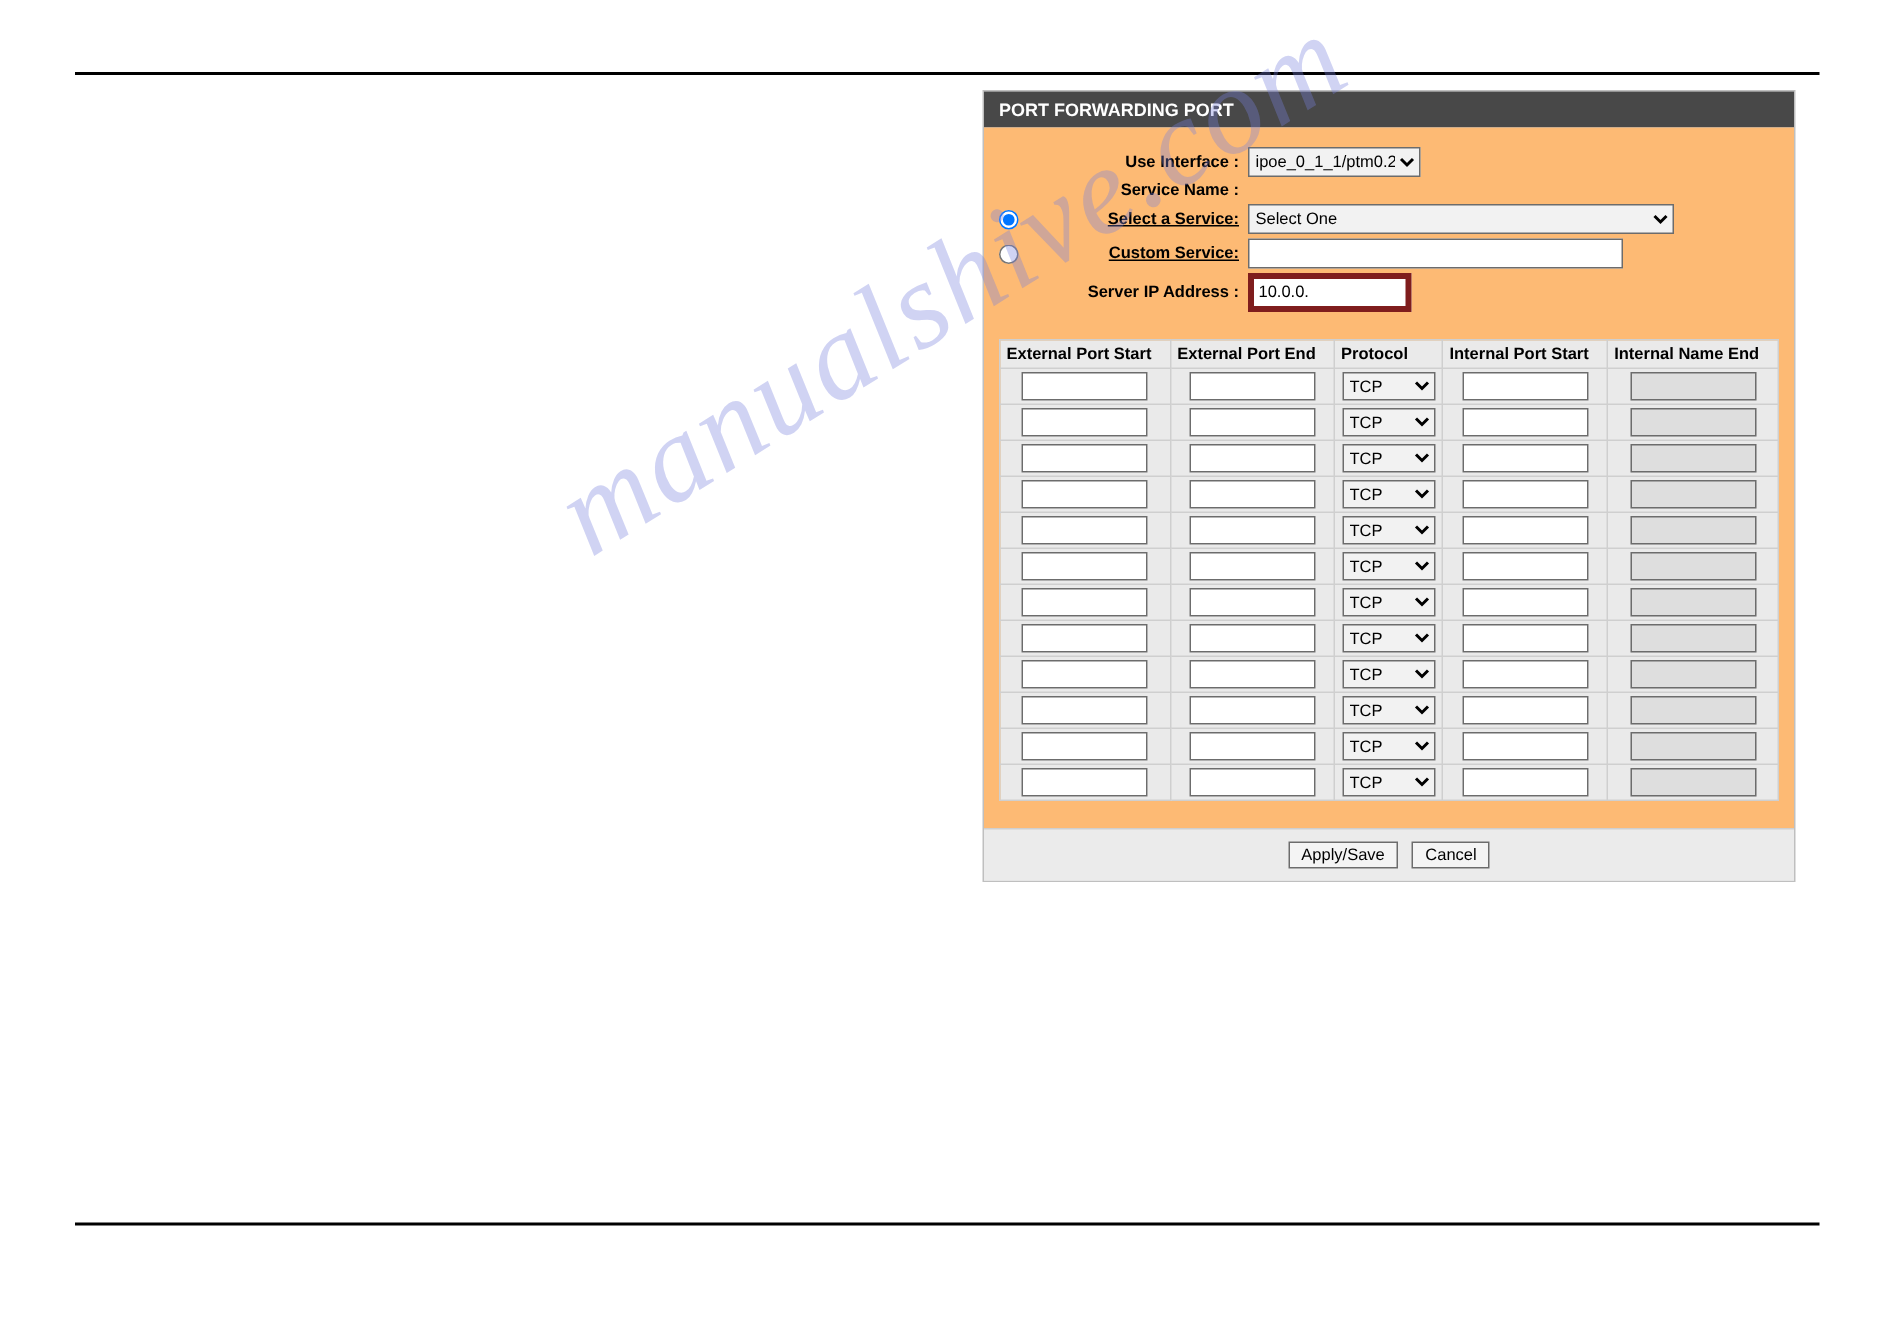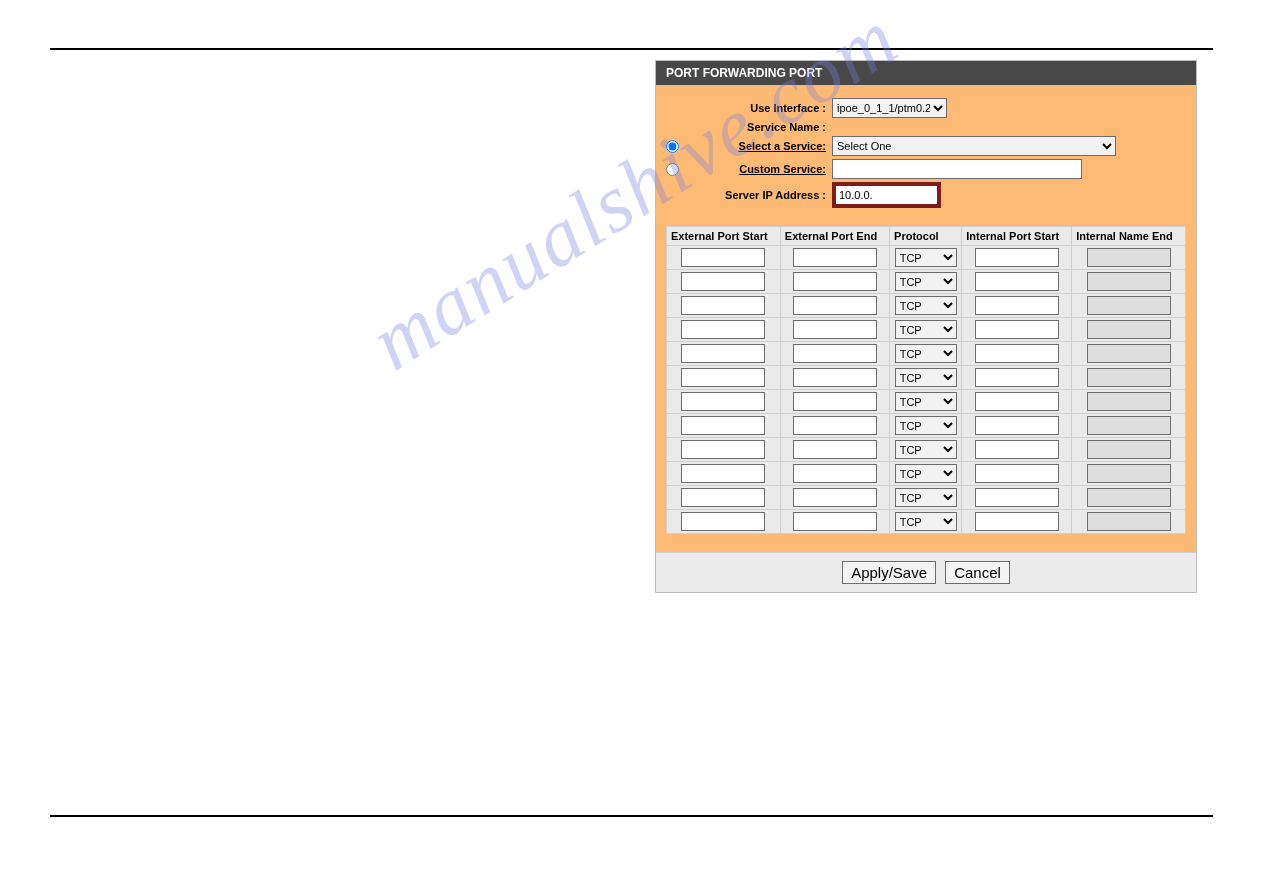--- a/index.html
+++ b/index.html
@@ -142,21 +142,21 @@
   }
   .button-bar {
     background: #ebebeb;
     border-top: 1px solid #cfcfcf;
     padding: 8px 0;
     text-align: center;
   }
   .btn {
     background: #f4f4f4;
     border: 1px solid #6c6c6c;
-    font-size: 15px;
+    font-size: 11px;
     font-family: inherit;
     padding: 2px 8px;
     margin: 0 3px;
     cursor: pointer;
   }
   .watermark {
     position: absolute;
     left: 330px;
     top: 130px;
     width: 650px;

